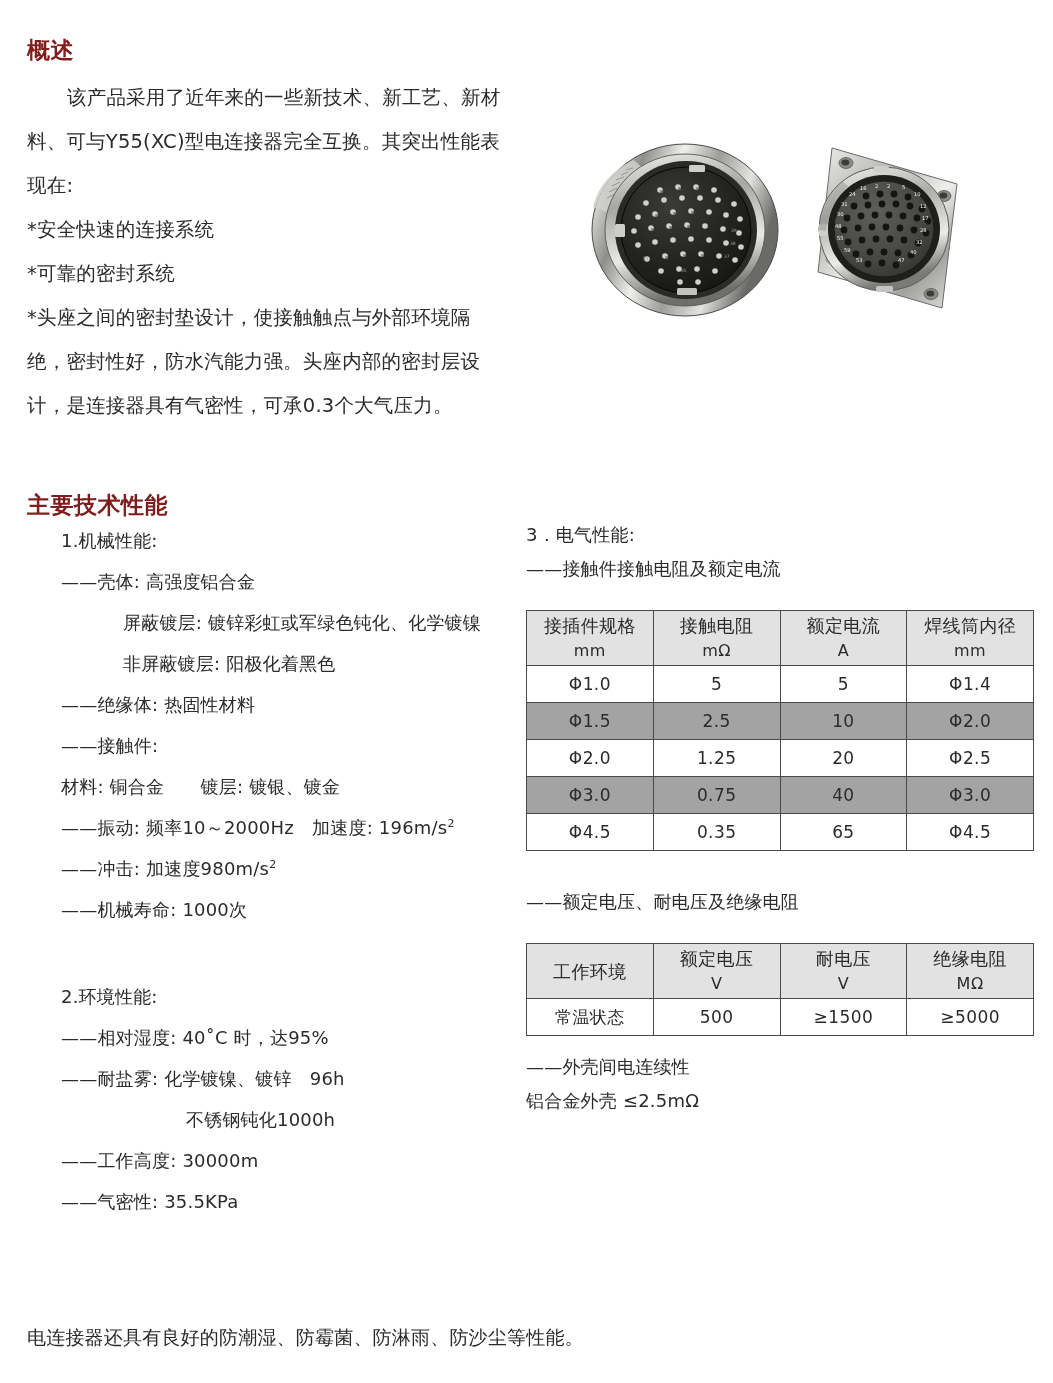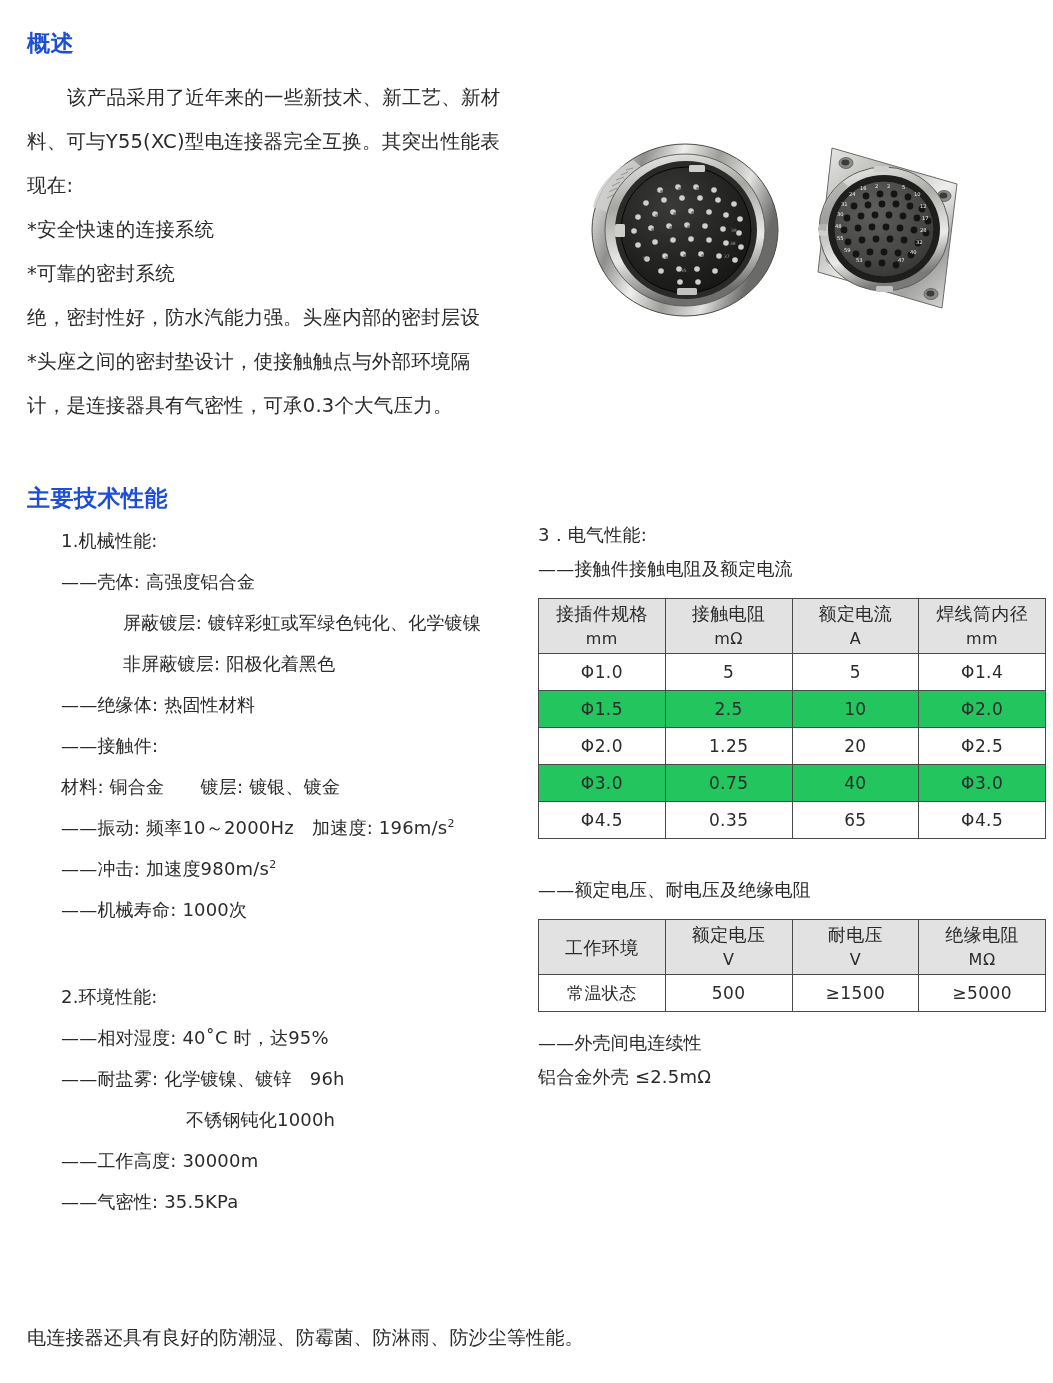--- a/index.html
+++ b/index.html
@@ -16,22 +16,23 @@
     -webkit-font-smoothing: antialiased;
   }
   .page { position: relative; width: 1053px; height: 1383px; overflow: hidden; }
 
   
   .h-section {
     position: absolute;
     font-size: 23px;
     font-weight: 700;
     letter-spacing: 0.5px;
-    color: #1d4ed8;
+    color: #7f1d1d;
     white-space: nowrap;
+    margin-top: 7px;
   }
   #overview-heading { left: 27px; top: 28px; }
   #specs-heading    { left: 27px; top: 483px; }
 
   
   #intro-block {
     position: absolute;
     left: 27px;
     top: 76px;
     width: 505px;
@@ -50,21 +51,21 @@
     position: absolute;
     left: 585px;
     top: 126px;
     width: 410px;
     height: 210px;
   }
   .photo { position: absolute; }
 
   
   #col-left  { position: absolute; left: 27px;  top: 520px; width: 500px; }
-  #col-right { position: absolute; left: 538px; top: 518px; width: 512px; }
+  #col-right { position: absolute; left: 526px; top: 518px; width: 512px; }
 
   .spec-line {
     font-size: 18px;
     line-height: 41px;
     color: #2b2b2b;
     white-space: nowrap;
     letter-spacing: 0.2px;
     margin-left: 34px;
   }
   .i0 { padding-left: 0px; }
@@ -81,21 +82,21 @@
     color: #2b2b2b;
     white-space: nowrap;
     letter-spacing: 0.2px;
   }
 
   
   table.spec-table {
     border-collapse: collapse;
     width: 508px;
     table-layout: fixed;
-    margin-top: 12px;
+    margin-top: 24px;
     font-size: 17px;
     color: #2b2b2b;
   }
   table.spec-table th,
   table.spec-table td {
     border: 1.4px solid #4a4a4a;
     text-align: center;
     vertical-align: middle;
     padding: 0;
     letter-spacing: 0.4px;
@@ -106,21 +107,21 @@
     height: 54px;
     line-height: 25px;
     font-size: 18px;
   }
   table.spec-table thead th .unit {
     display: block;
     font-size: 16px;
     letter-spacing: 0.5px;
   }
   table.spec-table tbody td { height: 36px; }
-  table.spec-table tbody tr.alt td { background: #22c55e; }
+  table.spec-table tbody tr.alt td { background: #a3a3a3; }
   table.spec-table tbody td.two-line {
     line-height: 22px;
     font-size: 17px;
   }
   table.spec-table tbody td.two-line .sub {
     display: block;
     font-size: 15px;
   }
   table.spec-table tbody tr.tall td { height: 54px; }
 
@@ -141,22 +142,22 @@
 <div class="page">
 
   <div class="h-section" id="overview-heading">概述</div>
 
   <div id="intro-block">
     <div class="intro-line indent">该产品采用了近年来的一些新技术、新工艺、新材</div>
     <div class="intro-line">料、可与Y55(XC)型电连接器完全互换。其突出性能表</div>
     <div class="intro-line">现在:</div>
     <div class="intro-line">*安全快速的连接系统</div>
     <div class="intro-line">*可靠的密封系统</div>
+    <div class="intro-line">*头座之间的密封垫设计，使接触触点与外部环境隔</div>
     <div class="intro-line">绝，密封性好，防水汽能力强。头座内部的密封层设</div>
-    <div class="intro-line">*头座之间的密封垫设计，使接触触点与外部环境隔</div>
     <div class="intro-line">计，是连接器具有气密性，可承0.3个大气压力。</div>
   </div>
 
   <div id="photo-area">
 
     <svg class="photo" style="left:0px; top:6px;" width="200" height="196" viewBox="0 0 200 196">
       <defs>
         <linearGradient id="shellA" x1="0" y1="0" x2="1" y2="0.35">
           <stop offset="0%" stop-color="#5c5c5c"></stop>
           <stop offset="12%" stop-color="#d8d8d6"></stop>

